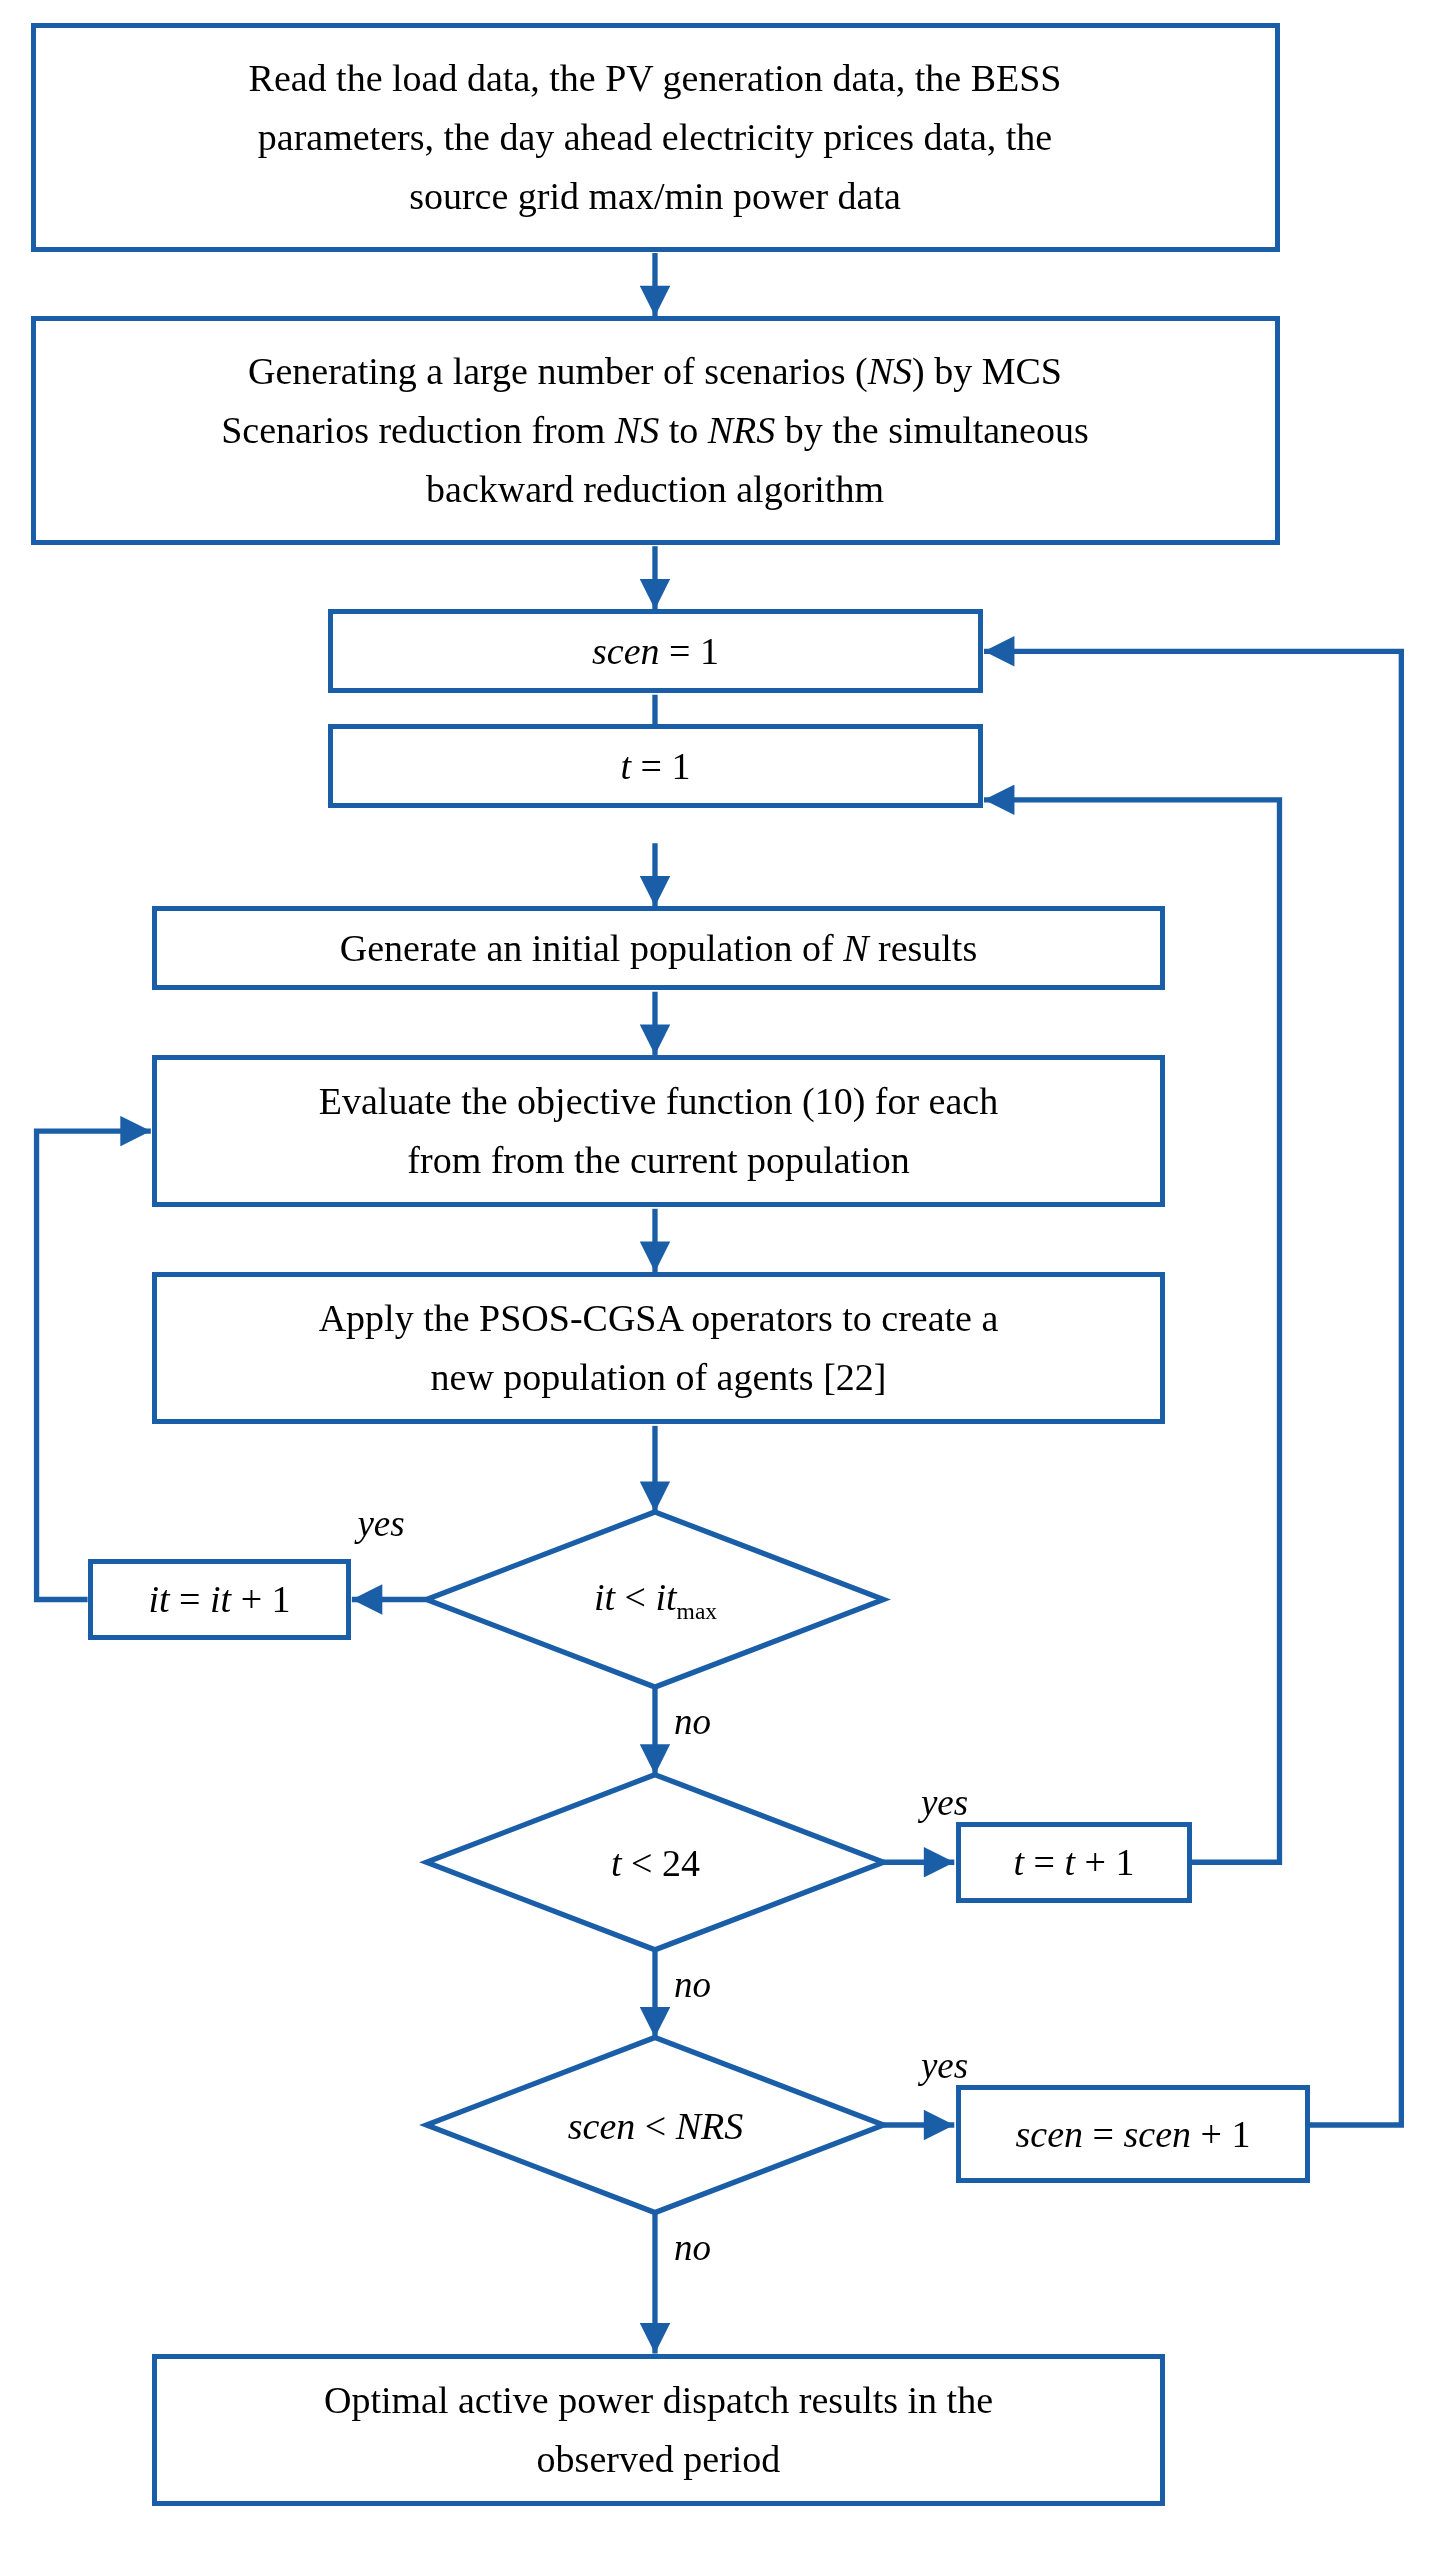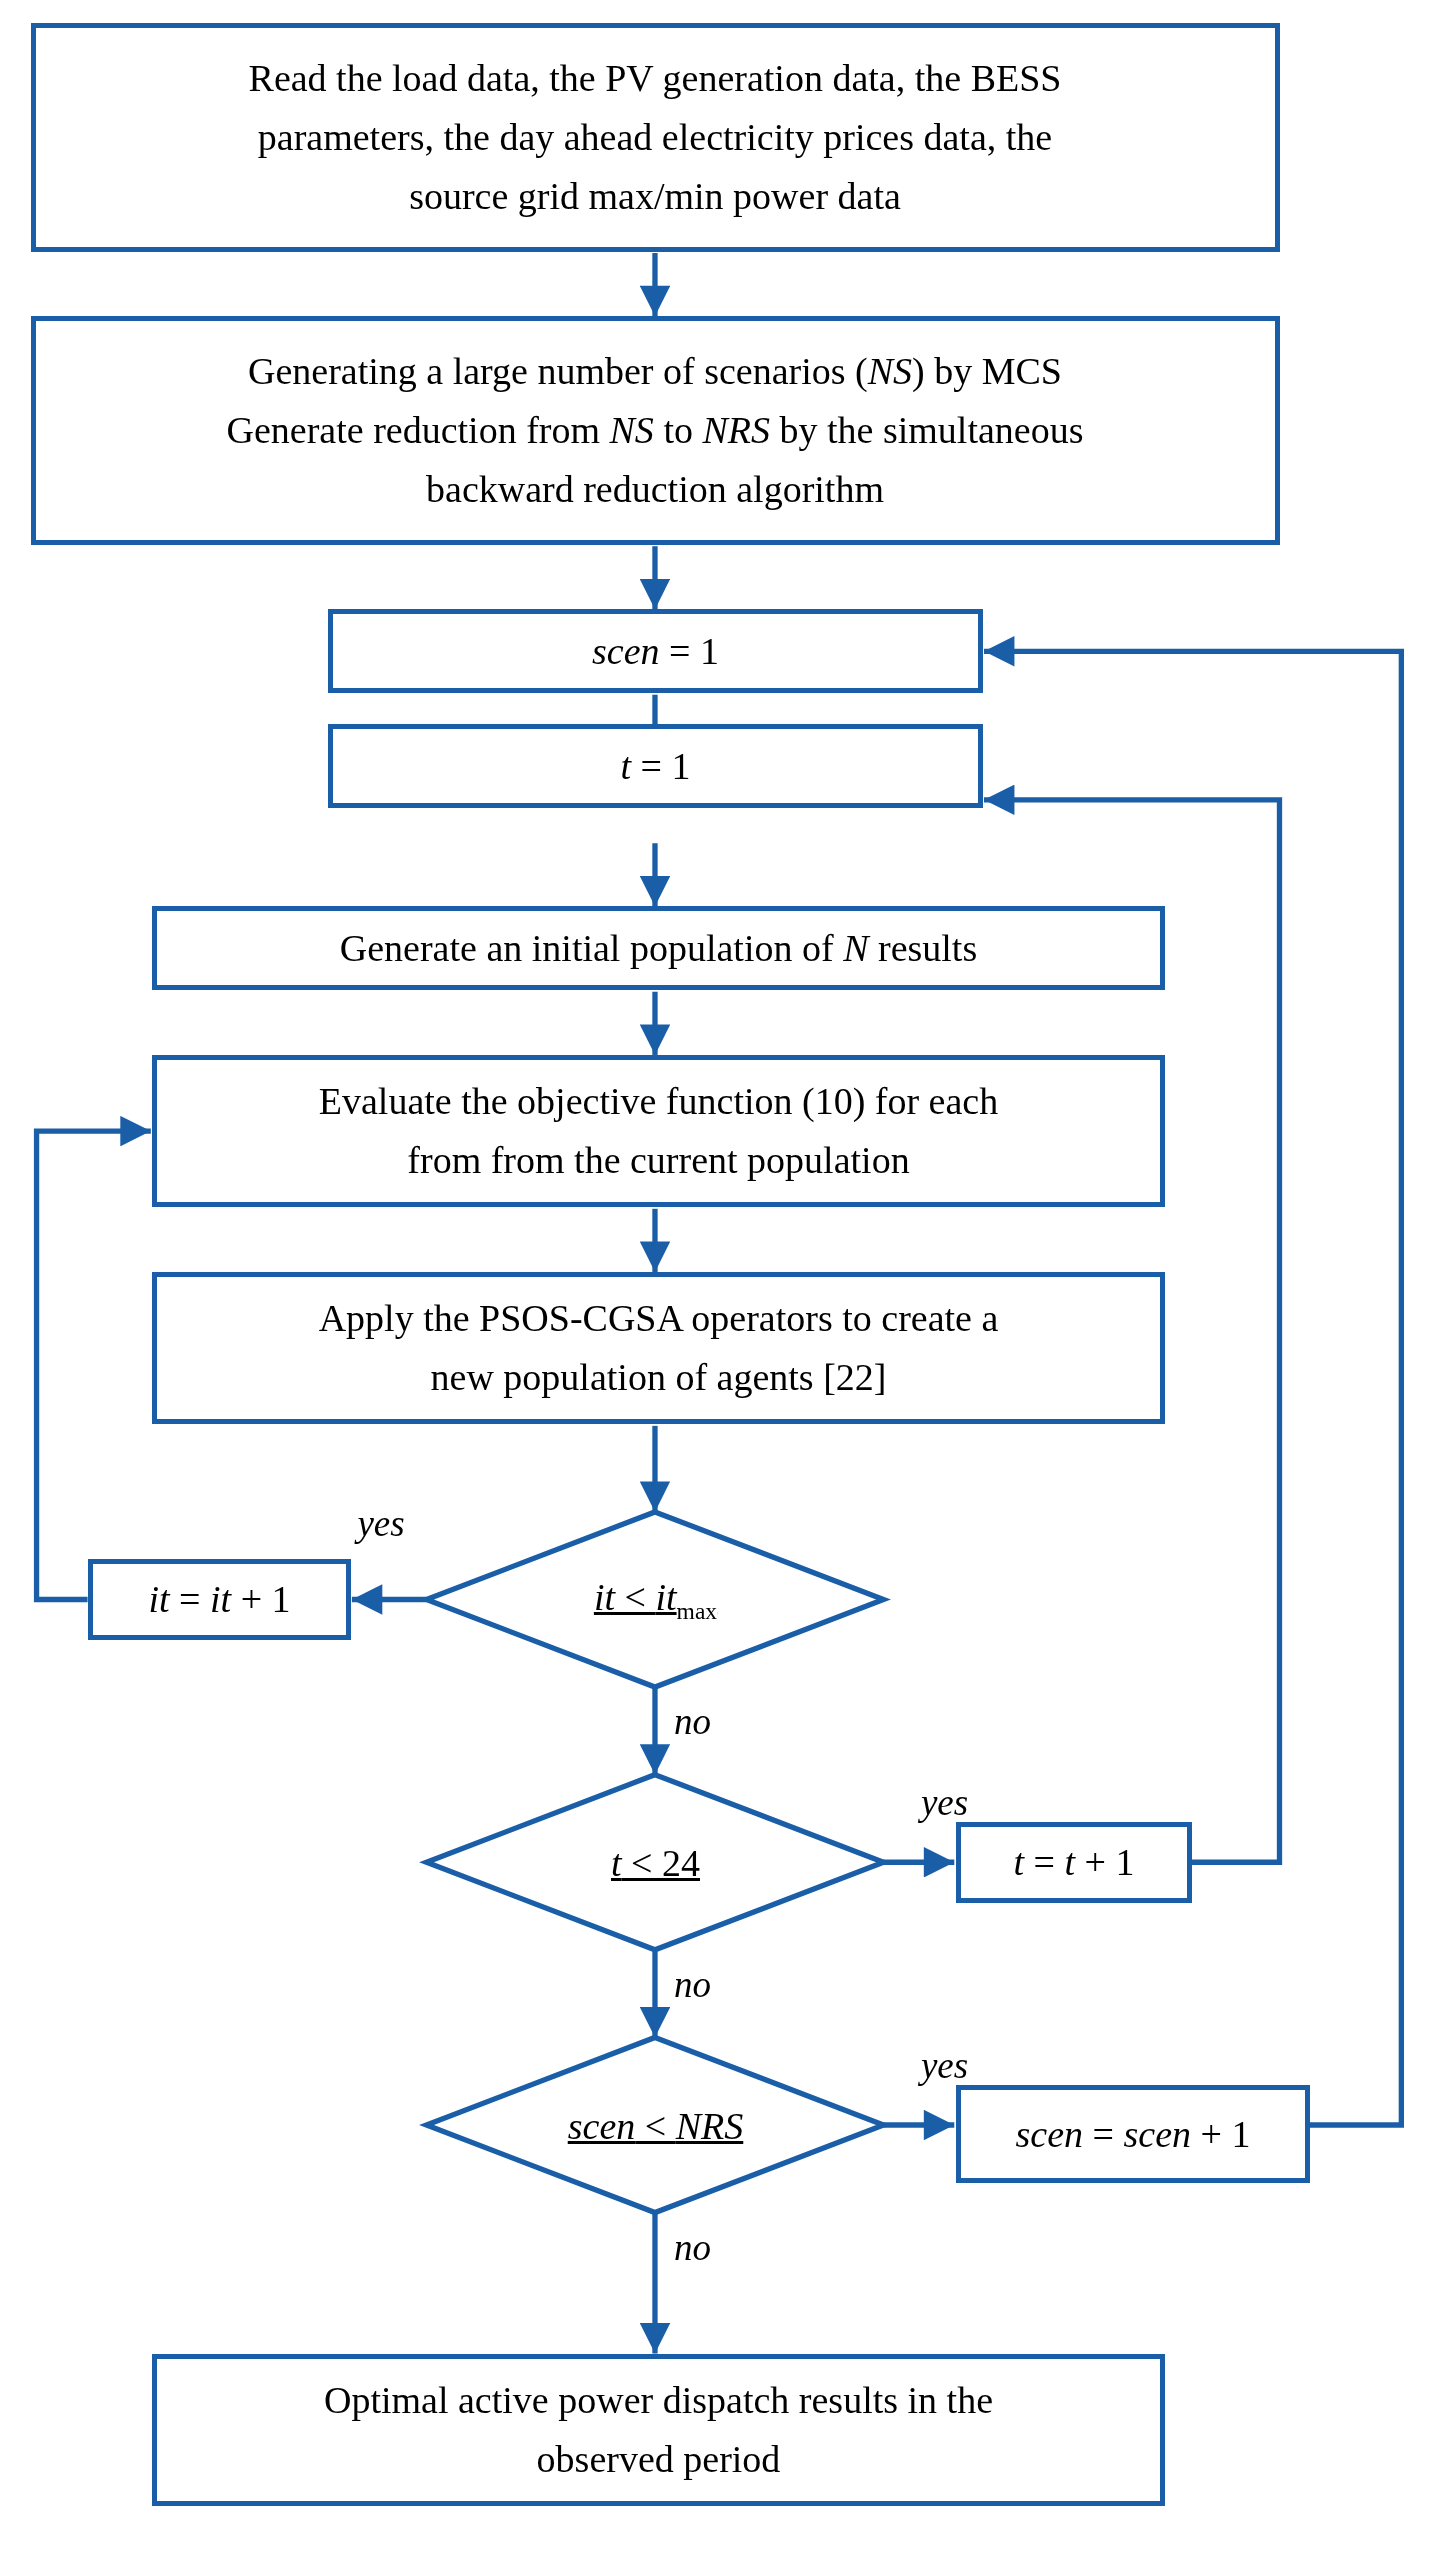--- a/index.html
+++ b/index.html
@@ -31,21 +31,20 @@
   }
   .box .lbl { line-height: 1.55; width: 100%; }
   .big .lbl { padding: 0 69px; }
   .dlabel {
     position: absolute;
     display: flex;
     align-items: center;
     justify-content: center;
     text-align: right;
     font-size: 38px;
-    text-decoration: underline;
   }
   .yn {
     position: absolute;
     font-style: italic;
     font-size: 37px;
     text-align: center;
   }
   .yn.left-align { text-align: left; }
   i { font-style: italic; }
   sub.mx { font-size: 0.62em; }
@@ -89,21 +88,21 @@
     <div class="lbl">
       <span>Read the load data, the PV generation data, the BESS</span><br>
       <span>parameters, the day ahead electricity prices data, the</span><br>
       <span>source grid max/min power data</span>
     </div>
   </div>
 
   <div class="box big" style="left:30.5px; top:316px; width:1249px; height:229px;">
     <div class="lbl">
       <span>Generating a large number of scenarios (</span><i>NS</i><span>) by MCS</span><br>
-      <span>Generate reduction from </span><i>NS</i><span> to </span><i>NRS</i><span> by the simultaneous</span><br>
+      <span>Scenarios reduction from </span><i>NS</i><span> to </span><i>NRS</i><span> by the simultaneous</span><br>
       <span>backward reduction algorithm</span>
     </div>
   </div>
 
   <div class="box" style="left:328px; top:609px; width:655px; height:84px;">
     <div class="lbl">
       <i>scen</i><span> = 1</span>
     </div>
   </div>
 

